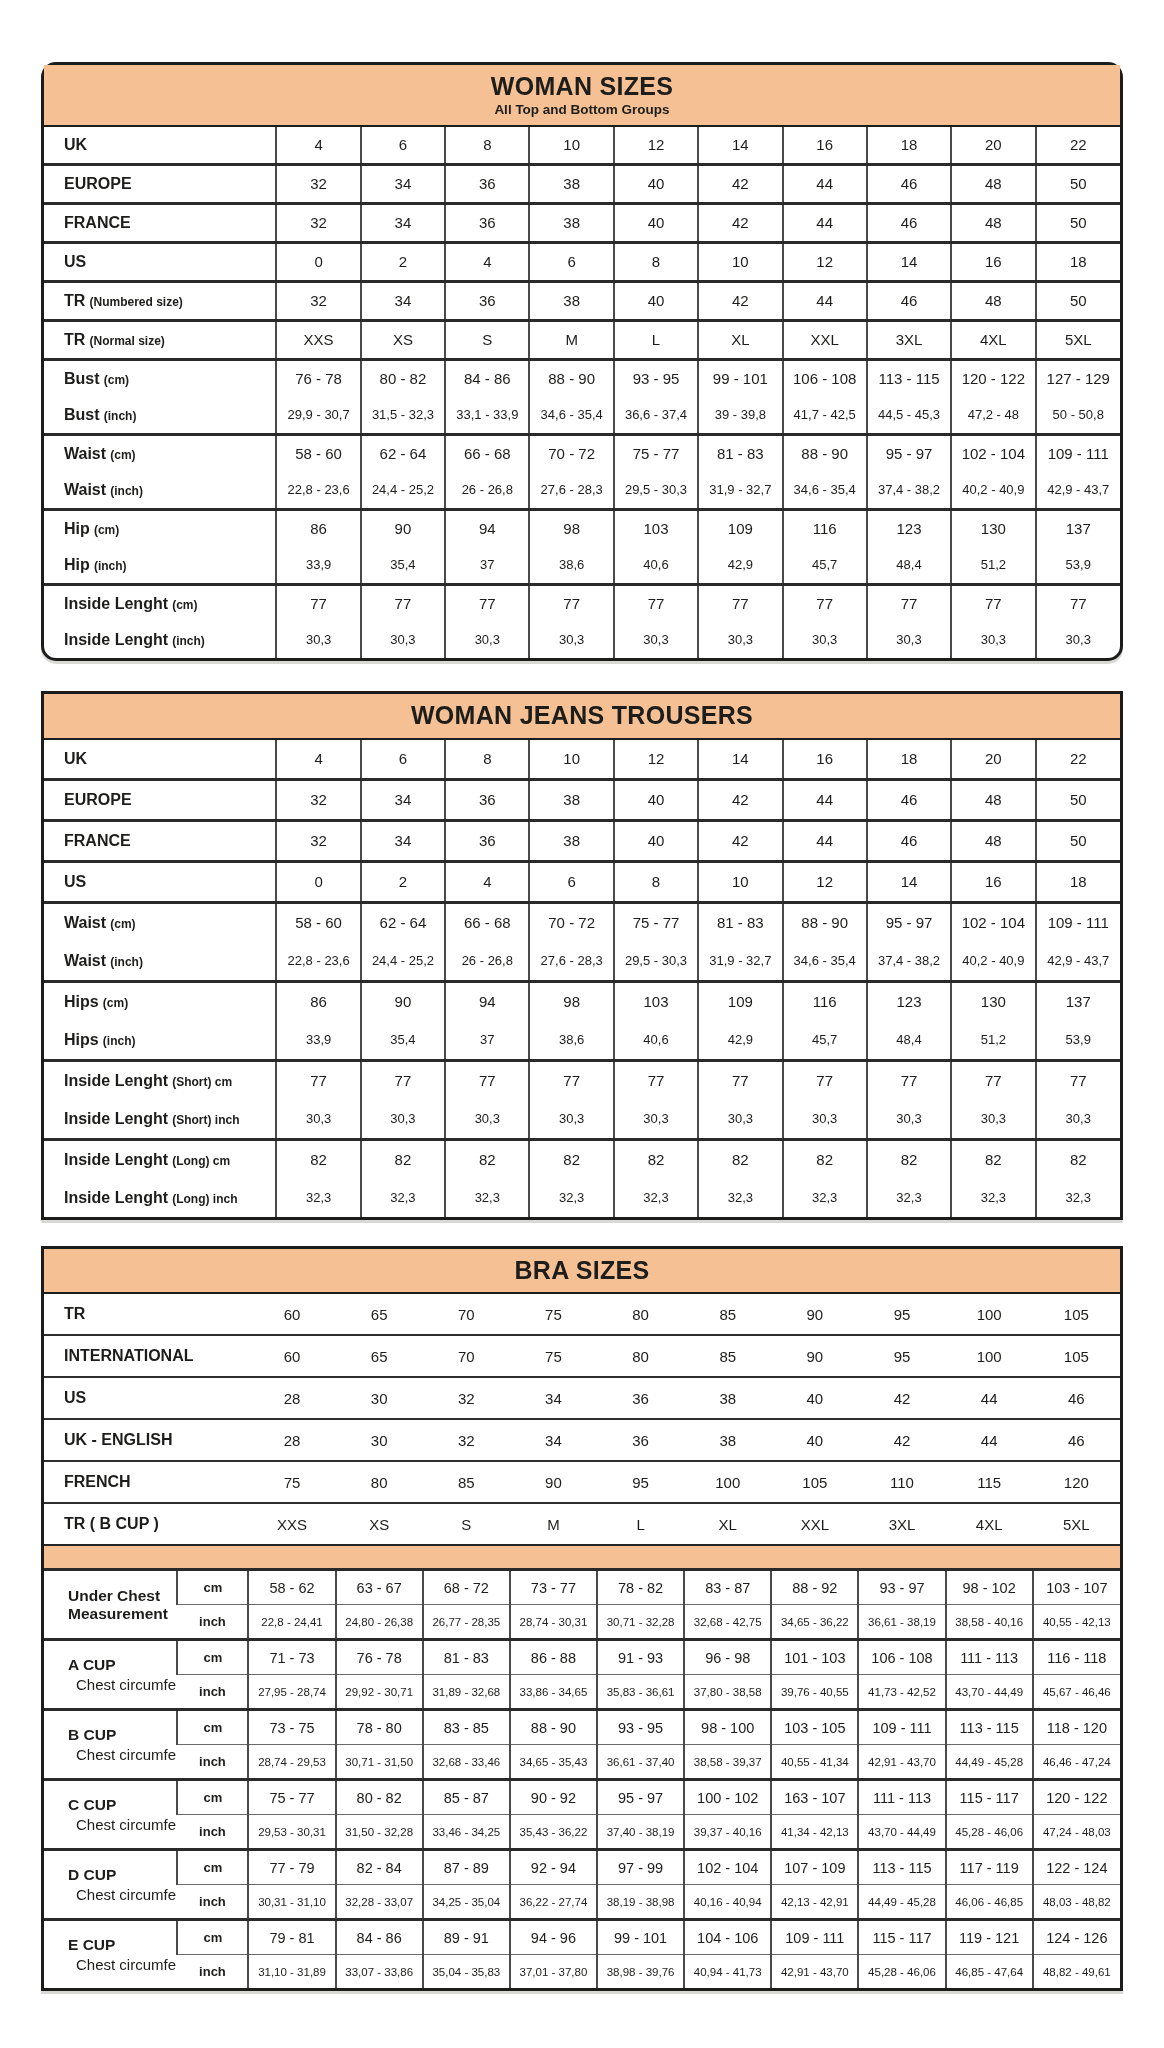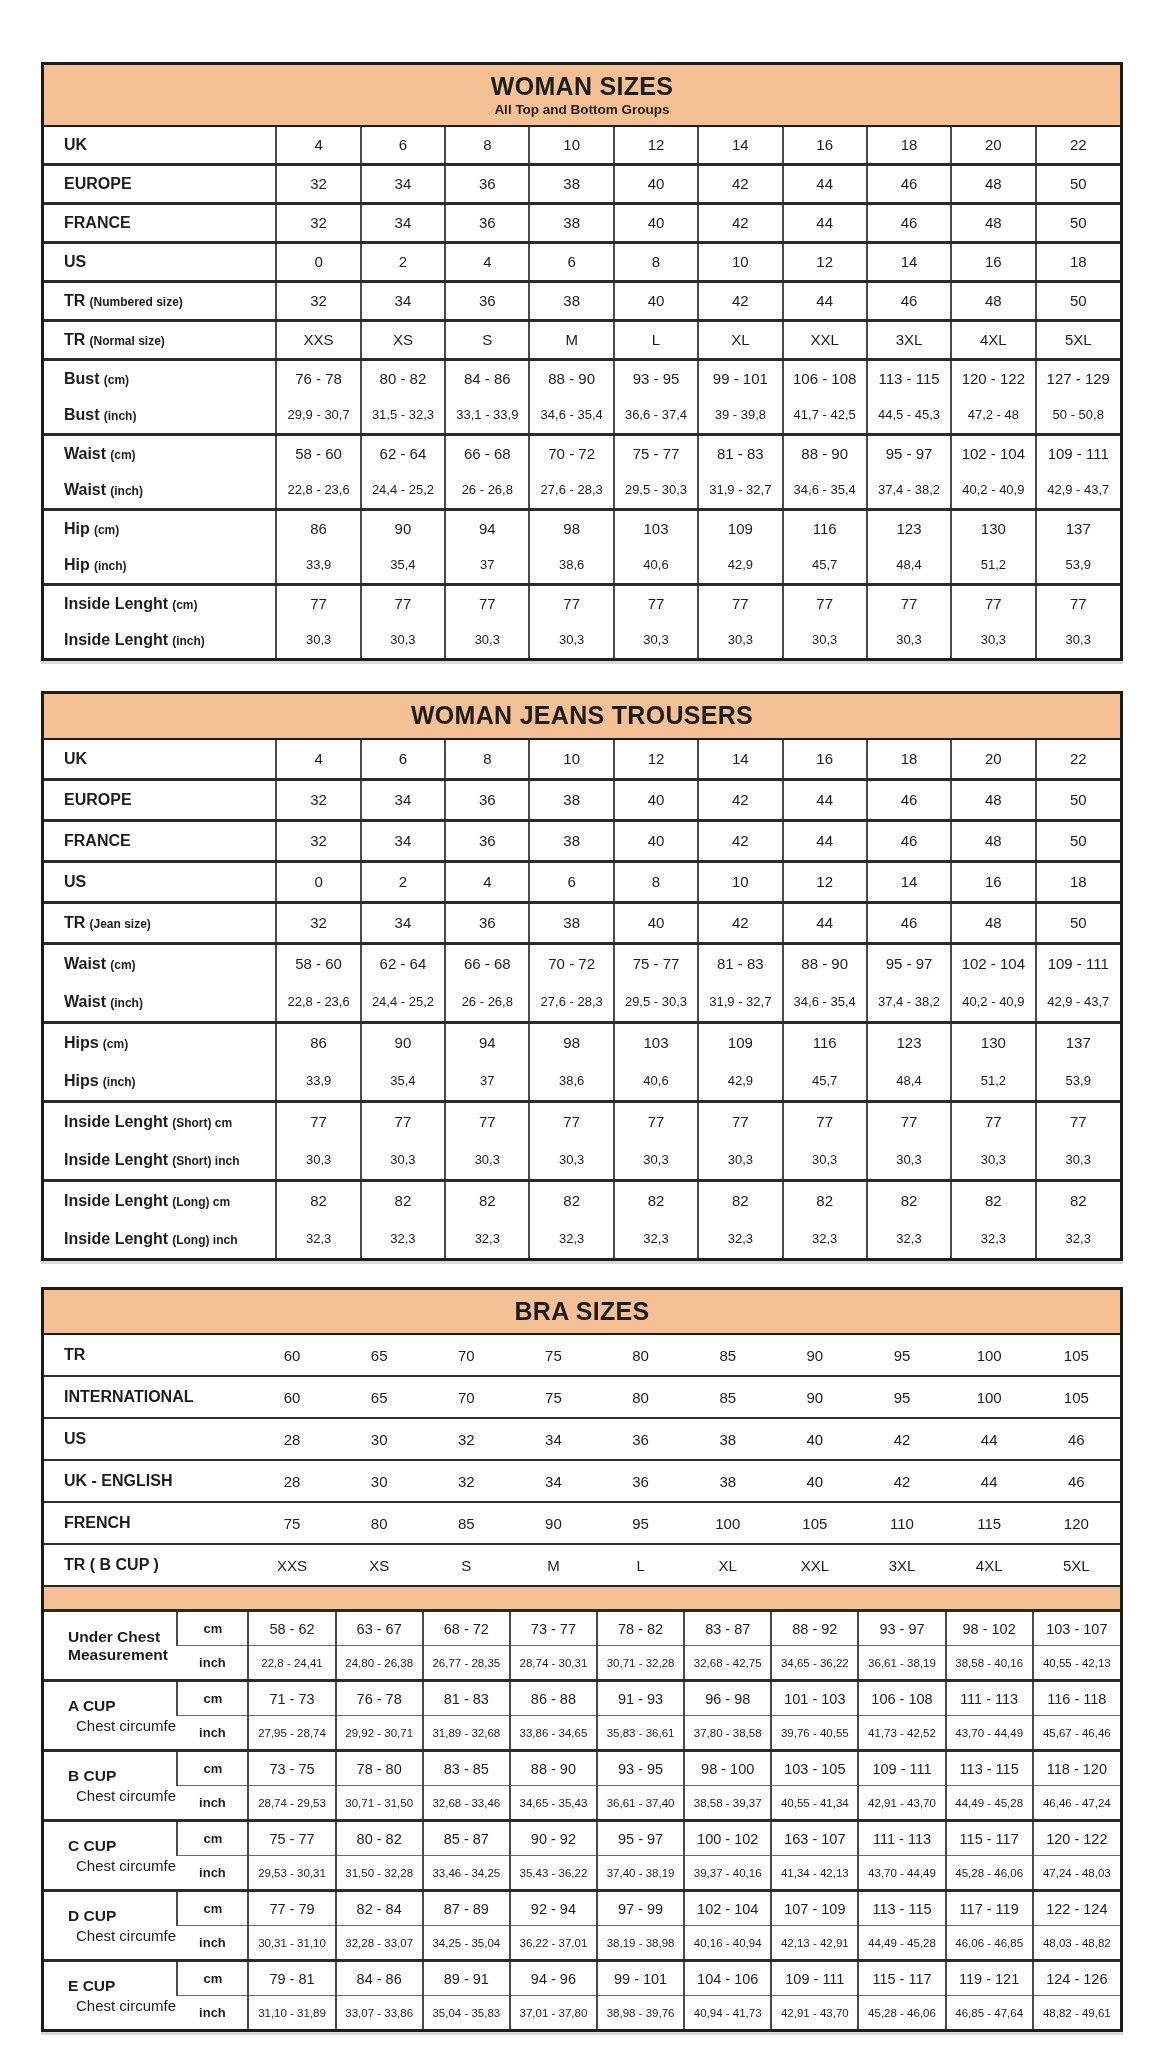--- a/index.html
+++ b/index.html
@@ -4,21 +4,21 @@
 <style>
   html,body{margin:0;padding:0;background:#ffffff;}
   .page{
     position:relative;width:1164px;height:2048px;background:#ffffff;overflow:hidden;
     font-family:"Liberation Sans","DejaVu Sans",sans-serif;color:#1d1d1b;
   }
   .tbl{
     width:1082px;margin-left:41px;border:3px solid #1c1c1a;background:#fff;
     box-shadow:0 3px 0 #d8d8d5;box-sizing:border-box;
   }
-  .mt-first{margin-top:62px;}
+  .mt-first{margin-top:62px;border-radius:15px;}
   .mt-a{margin-top:30px;}
   .mt-b{margin-top:26px;}
   .tbl-head{
     background:#F5C194;text-align:center;padding:7px 0 8px;border-bottom:2px solid #1c1c1a;
   }
   .tbl-title{font-size:25px;font-weight:bold;letter-spacing:.3px;line-height:1.15;}
   .tbl-subtitle{font-size:13.5px;font-weight:bold;margin-top:1px;}
   table{width:100%;border-collapse:collapse;table-layout:fixed;}
   td{
     text-align:center;vertical-align:middle;font-size:15px;padding:2px 2px;
@@ -327,33 +327,20 @@
             <td class="val">4</td>
             <td class="val">6</td>
             <td class="val">8</td>
             <td class="val">10</td>
             <td class="val">12</td>
             <td class="val">14</td>
             <td class="val">16</td>
             <td class="val">18</td>
           </tr>
           <tr class="sep-t">
-            <td class="lbl"><span class="lb">TR</span> <span class="lbs">(Jean size)</span></td>
-            <td class="val">32</td>
-            <td class="val">34</td>
-            <td class="val">36</td>
-            <td class="val">38</td>
-            <td class="val">40</td>
-            <td class="val">42</td>
-            <td class="val">44</td>
-            <td class="val">46</td>
-            <td class="val">48</td>
-            <td class="val">50</td>
-          </tr>
-          <tr class="sep-t">
             <td class="lbl"><span class="lb">Waist</span> <span class="lbs">(cm)</span></td>
             <td class="val">58 - 60</td>
             <td class="val">62 - 64</td>
             <td class="val">66 - 68</td>
             <td class="val">70 - 72</td>
             <td class="val">75 - 77</td>
             <td class="val">81 - 83</td>
             <td class="val">88 - 90</td>
             <td class="val">95 - 97</td>
             <td class="val">102 - 104</td>
@@ -690,21 +677,21 @@
             <td class="val">107 - 109</td>
             <td class="val">113 - 115</td>
             <td class="val">117 - 119</td>
             <td class="val">122 - 124</td>
           </tr>
           <tr class="sep-s bra-inch">
             <td class="unit">inch</td>
             <td class="val xs">30,31 - 31,10</td>
             <td class="val xs">32,28 - 33,07</td>
             <td class="val xs">34,25 - 35,04</td>
-            <td class="val xs">36,22 - 37,01</td>
+            <td class="val xs">36,22 - 27,74</td>
             <td class="val xs">38,19 - 38,98</td>
             <td class="val xs">40,16 - 40,94</td>
             <td class="val xs">42,13 - 42,91</td>
             <td class="val xs">44,49 - 45,28</td>
             <td class="val xs">46,06 - 46,85</td>
             <td class="val xs">48,03 - 48,82</td>
           </tr>
           <tr class="sep-t bra-cm">
             <td class="cup" rowspan="2">
               <div class="cup-name">E CUP</div>

